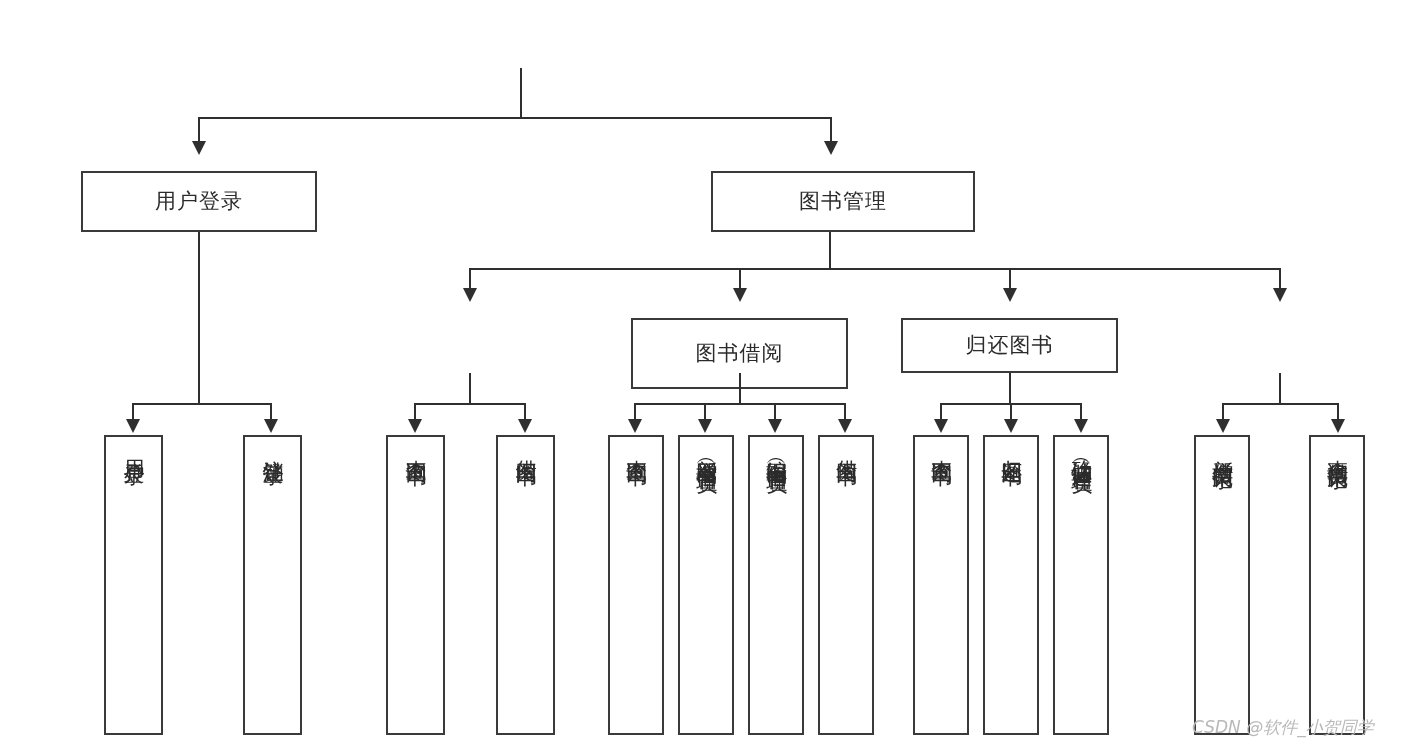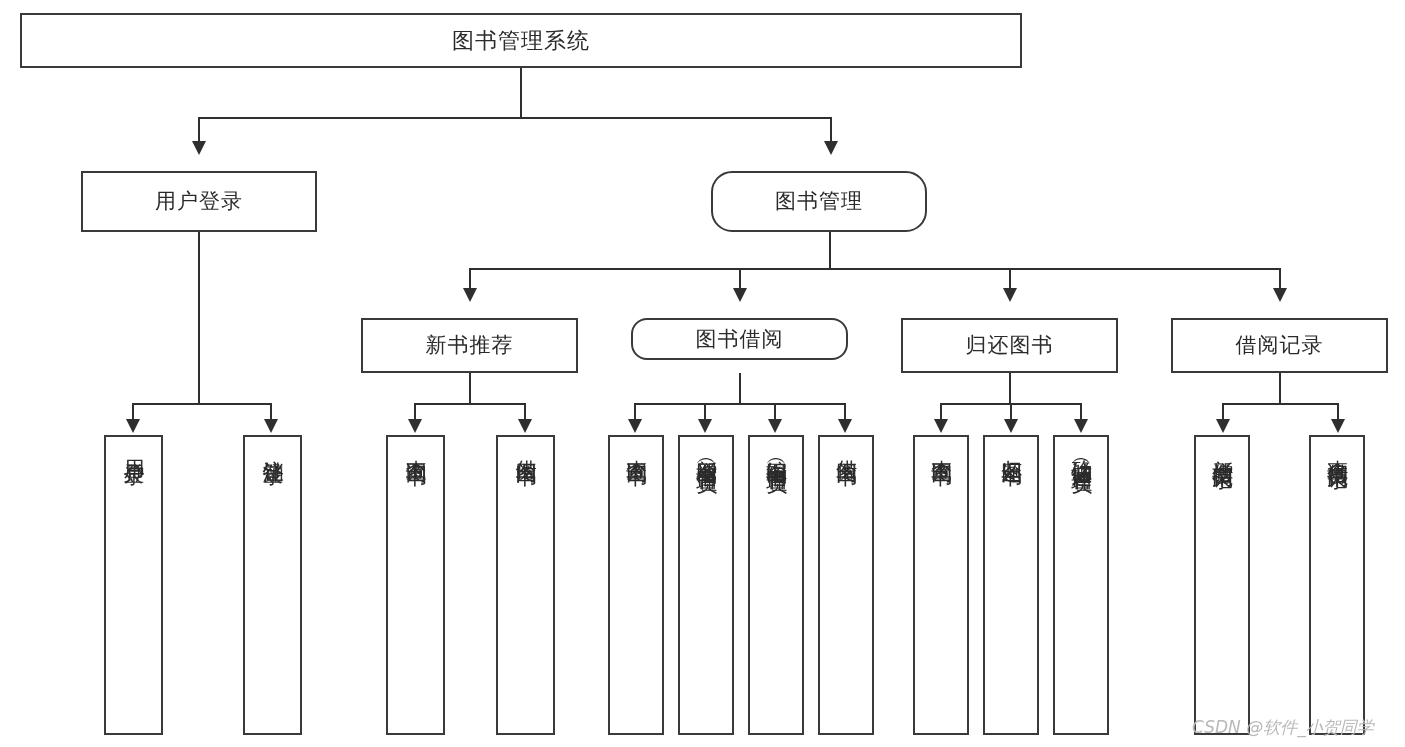--- a/index.html
+++ b/index.html
@@ -81,38 +81,35 @@
     font-size: 17px;
     white-space: nowrap;
     pointer-events: none;
   }
 </style>
 </head>
 <body>
 
 <div id="canvas">
 
-  <div class="node root horizontal" style="left:20px; top:13px; width:1002px; height:55px;">
-    <span class="label">图书管理系统</span>
-  </div>
 
   <div class="vline" style="left:520px; top:68px; width:2px; height:49px;"></div>
 
   <div class="hline" style="left:198px; top:117px; width:634px; height:2px;"></div>
 
   <div class="vline" style="left:198px; top:117px; width:2px; height:24px;"></div>
   <div class="arrow" style="left:192px; top:141px;"></div>
   <div class="vline" style="left:830px; top:117px; width:2px; height:24px;"></div>
   <div class="arrow" style="left:824px; top:141px;"></div>
 
   <div class="node horizontal" style="left:81px; top:171px; width:236px; height:61px;">
     <span class="label">用户登录</span>
   </div>
 
-  <div class="node horizontal" style="left:711px; top:171px; width:216px; height:61px;border-radius:21px;">
+  <div class="node horizontal" style="left:711px; top:171px; width:264px; height:61px;">
     <span class="label">图书管理</span>
   </div>
 
   <div class="vline" style="left:198px; top:232px; width:2px; height:173px;"></div>
   <div class="hline" style="left:132px; top:403px; width:139px; height:2px;"></div>
   <div class="vline" style="left:132px; top:403px; width:2px; height:18px;"></div>
   <div class="arrow" style="left:126px; top:419px;"></div>
   <div class="vline" style="left:270px; top:403px; width:2px; height:18px;"></div>
   <div class="arrow" style="left:264px; top:419px;"></div>
 
@@ -120,31 +117,25 @@
   <div class="hline" style="left:469px; top:268px; width:812px; height:2px;"></div>
   <div class="vline" style="left:469px; top:268px; width:2px; height:22px;"></div>
   <div class="arrow" style="left:463px; top:288px;"></div>
   <div class="vline" style="left:739px; top:268px; width:2px; height:22px;"></div>
   <div class="arrow" style="left:733px; top:288px;"></div>
   <div class="vline" style="left:1009px; top:268px; width:2px; height:22px;"></div>
   <div class="arrow" style="left:1003px; top:288px;"></div>
   <div class="vline" style="left:1279px; top:268px; width:2px; height:22px;"></div>
   <div class="arrow" style="left:1273px; top:288px;"></div>
 
-  <div class="node horizontal" style="left:361px; top:318px; width:217px; height:55px;">
-    <span class="label">新书推荐</span>
-  </div>
-  <div class="node horizontal" style="left:631px; top:318px; width:217px; height:42px;border-radius:16px;">
+  <div class="node horizontal" style="left:631px; top:318px; width:217px; height:71px;">
     <span class="label">图书借阅</span>
   </div>
   <div class="node horizontal" style="left:901px; top:318px; width:217px; height:55px;">
     <span class="label">归还图书</span>
-  </div>
-  <div class="node horizontal" style="left:1171px; top:318px; width:217px; height:55px;">
-    <span class="label">借阅记录</span>
   </div>
 
   <div class="vline" style="left:469px; top:373px; width:2px; height:32px;"></div>
   <div class="hline" style="left:414px; top:403px; width:112px; height:2px;"></div>
   <div class="vline" style="left:414px; top:403px; width:2px; height:18px;"></div>
   <div class="arrow" style="left:408px; top:419px;"></div>
   <div class="vline" style="left:524px; top:403px; width:2px; height:18px;"></div>
   <div class="arrow" style="left:518px; top:419px;"></div>
 
   <div class="vline" style="left:739px; top:373px; width:2px; height:32px;"></div>

